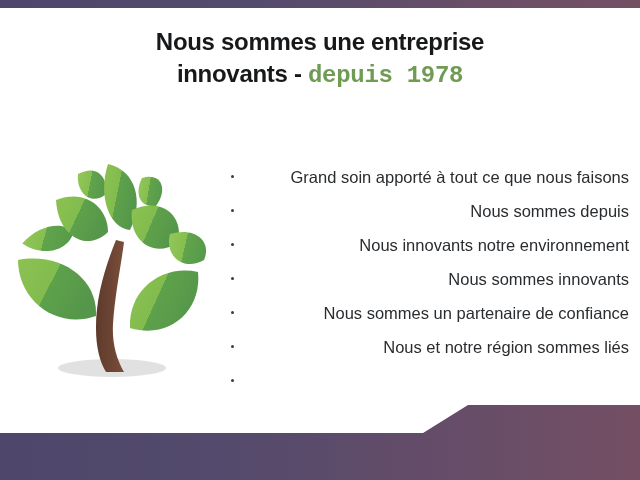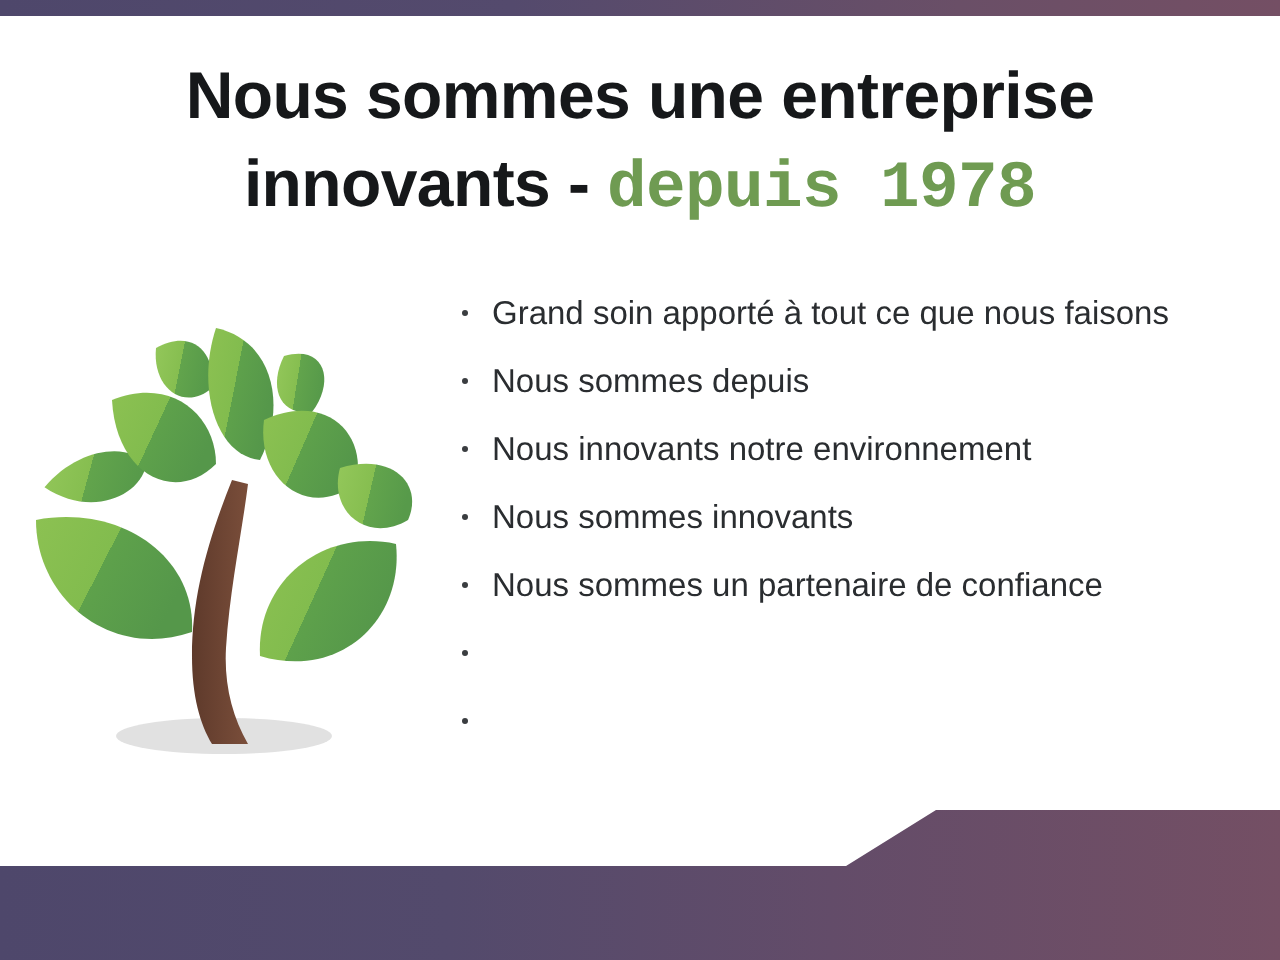--- a/index.html
+++ b/index.html
@@ -33,43 +33,44 @@
     background: linear-gradient(to right, #4E476B 0%, #544a6d 40%, #6a4f67 75%, #744F64 100%);
   }
 
   
   .headline {
     position: absolute;
     left: 0;
     top: 26px;
     width: 640px;
     text-align: center;
-    font-size: 33px;
+    font-size: 24px;
     font-weight: bold;
     line-height: 1.33;
     letter-spacing: -0.3px;
     color: #16181a;
   }
   .headline .accent {
     color: #6F9B52;
     font-family: Liberation Mono, monospace;
   }
   .headline .ln2 {
     display: block;
   }
 
   
   .bullets {
     position: absolute;
     left: 229px;
-    top: 140px;
+    top: 160px;
     width: 400px;
     margin: 0;
     padding: 0;
     list-style: none;
+    text-align: right;
   }
   .bullets li {
     position: relative;
     padding-left: 17px;
     height: 34px;
     line-height: 34px;
     font-size: 16.5px;
     color: #2a2d30;
     white-space: nowrap;
   }
@@ -183,20 +184,21 @@
     <li>
       <span class="dot"></span>
       <span>Nous sommes innovants</span>
     </li>
     <li>
       <span class="dot"></span>
       <span>Nous sommes un partenaire de confiance</span>
     </li>
     <li>
       <span class="dot"></span>
+      <span>Nous et notre région sommes liés</span>
     </li>
     <li>
       <span class="dot"></span>
     </li>
   </ul>
 
   <div class="bottom-bar">
     <svg class="shape" viewBox="0 0 640 80" width="640" height="80" preserveAspectRatio="none" xmlns="http://www.w3.org/2000/svg">
       <defs>
         <linearGradient id="barg" x1="0" y1="0" x2="1" y2="0">

